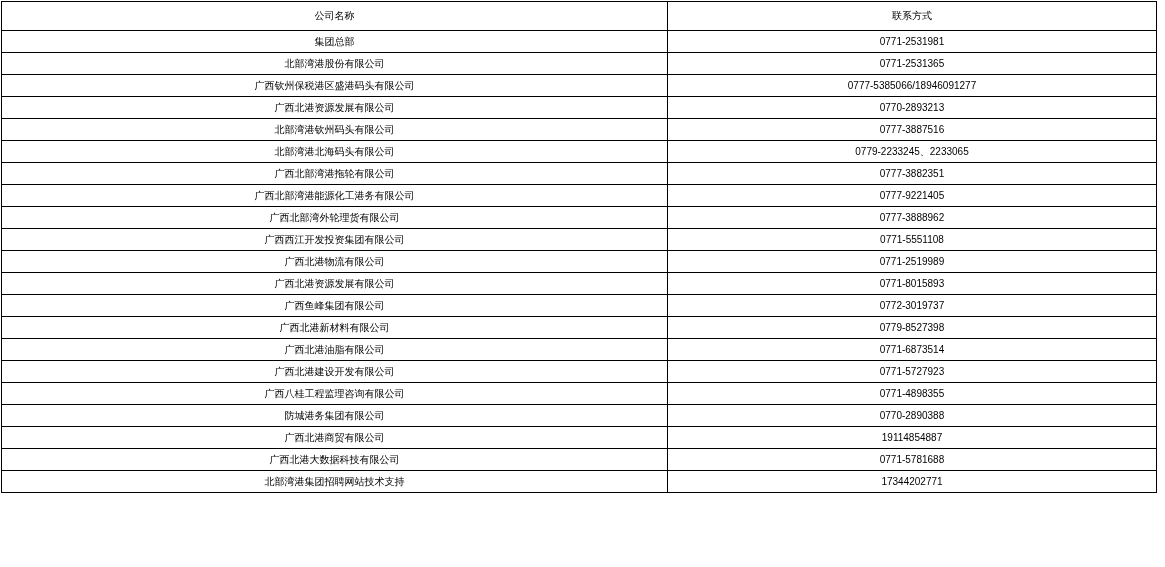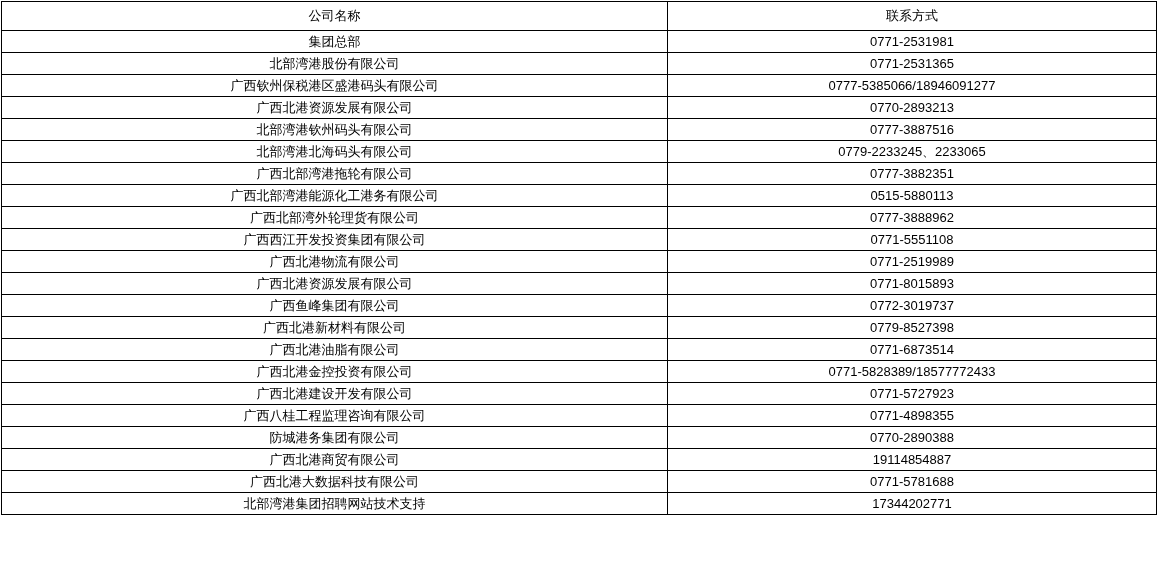--- a/index.html
+++ b/index.html
@@ -15,21 +15,21 @@
     width: 1165px;
     height: 567px;
     background: #ffffff;
     padding: 1px 0 0 1px;
   }
   table.contacts {
     border-collapse: collapse;
     table-layout: fixed;
     width: 1155px;
     font-family: "Liberation Sans", "DejaVu Sans", sans-serif;
-    font-size: 13px;
+    font-size: 10px;
     color: #000000;
   }
   table.contacts col.col-company { width: 666px; }
   table.contacts col.col-contact { width: 489px; }
   table.contacts th,
   table.contacts td {
     border: 1px solid #000000;
     text-align: center;
     vertical-align: middle;
     padding: 0 4px;
@@ -79,21 +79,21 @@
         <tr>
           <td>北部湾港北海码头有限公司</td>
           <td>0779-2233245、2233065</td>
         </tr>
         <tr>
           <td>广西北部湾港拖轮有限公司</td>
           <td>0777-3882351</td>
         </tr>
         <tr>
           <td>广西北部湾港能源化工港务有限公司</td>
-          <td>0515-5880113</td>
+          <td>0777-9221405</td>
         </tr>
         <tr>
           <td>广西北部湾外轮理货有限公司</td>
           <td>0777-3888962</td>
         </tr>
         <tr>
           <td>广西西江开发投资集团有限公司</td>
           <td>0771-5551108</td>
         </tr>
         <tr>
@@ -110,24 +110,20 @@
         </tr>
         <tr>
           <td>广西北港新材料有限公司</td>
           <td>0779-8527398</td>
         </tr>
         <tr>
           <td>广西北港油脂有限公司</td>
           <td>0771-6873514</td>
         </tr>
         <tr>
-          <td>广西北港金控投资有限公司</td>
-          <td>0771-5828389/18577772433</td>
-        </tr>
-        <tr>
           <td>广西北港建设开发有限公司</td>
           <td>0771-5727923</td>
         </tr>
         <tr>
           <td>广西八桂工程监理咨询有限公司</td>
           <td>0771-4898355</td>
         </tr>
         <tr>
           <td>防城港务集团有限公司</td>
           <td>0770-2890388</td>

